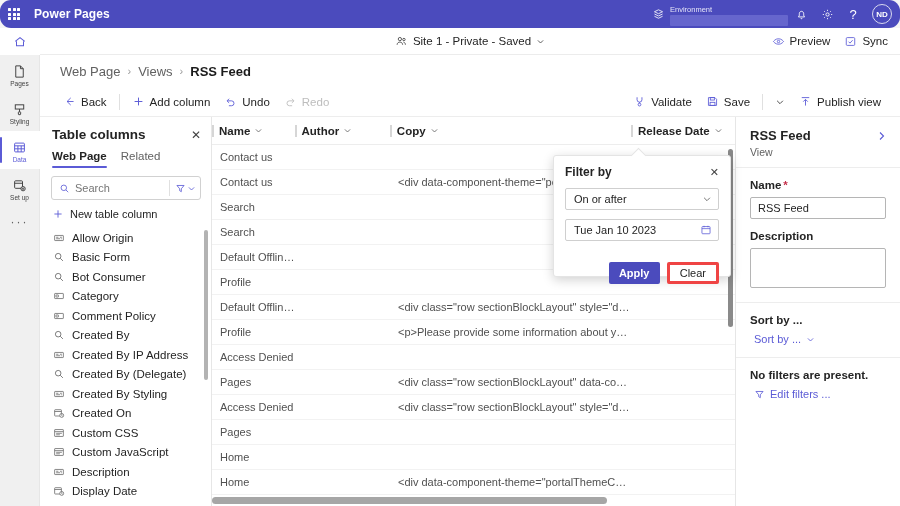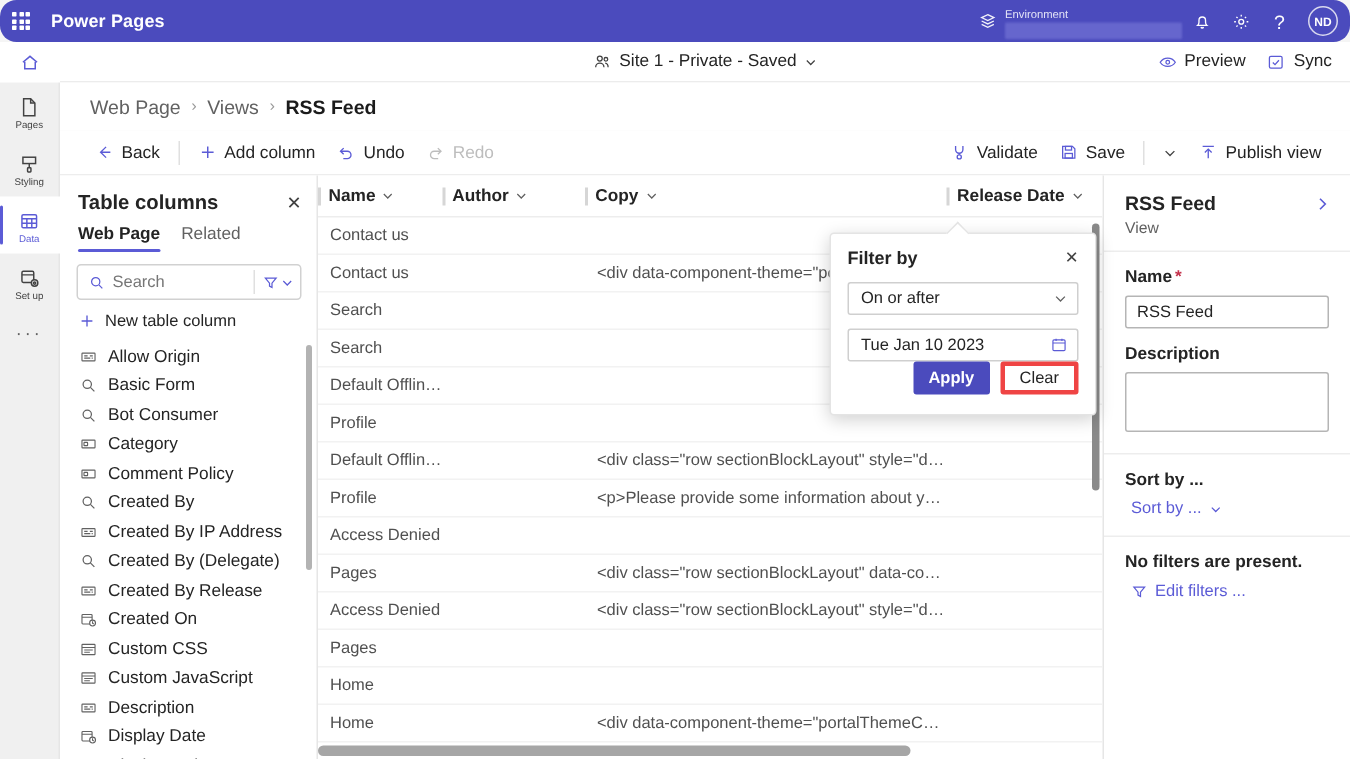--- a/index.html
+++ b/index.html
@@ -221,21 +221,21 @@
   .fp-head { display: flex; align-items: center; }
   .fp-title { font-size: 12px; font-weight: bold; color: #242424; }
   .fp-close { margin-left: auto; cursor: pointer; color: #424242; font-size: 11px; line-height: 1; }
   .fp-field {
     display: flex; align-items: center; height: 22px; margin-top: 9px;
     border: 1px solid #cfcfcf; border-radius: 2px;
     padding: 0 6px 0 8px; font-size: 11px; color: #242424; cursor: pointer;
     background: #ffffff;
   }
   .fp-field .ic { margin-left: auto; color: #616161; display: flex; align-items: center; }
-  .fp-btns { display: flex; gap: 7px; justify-content: flex-end; margin-top: 0; }
+  .fp-btns { display: flex; gap: 7px; justify-content: flex-end; margin-top: 21px; }
   .fp-btn {
     min-width: 51px; height: 22px; border-radius: 2px;
     display: flex; align-items: center; justify-content: center;
     font-size: 11px; cursor: pointer; padding: 0 10px;
   }
   .fp-btn.pri { background: #4b4bbd; color: #ffffff; font-weight: bold; }
   .fp-btn.sec { background: #ffffff; color: #242424; border: 3px solid #ef4444; }
 
   
   .props {
@@ -611,21 +611,21 @@
           </span>
           <span>Created By (Delegate)</span>
         </div>
         <div class="cp-row">
           <span class="ico">
             <svg width="12" height="12" viewBox="0 0 16 16" fill="none" stroke="#616161" stroke-width="1">
               <rect x="2.2" y="4.6" width="11.6" height="6.8" rx=".6"></rect>
               <path d="M4.2 7h3M4.2 9h5.4M9.2 7h2.6M10.8 9h1"></path>
             </svg>
           </span>
-          <span>Created By Release</span>
+          <span>Created By Styling</span>
         </div>
         <div class="cp-row">
           <span class="ico">
             <svg width="12" height="12" viewBox="0 0 16 16" fill="none" stroke="#616161" stroke-width="1">
               <rect x="2.2" y="3.6" width="9" height="8.4" rx=".8"></rect>
               <path d="M2.2 6h9"></path>
               <circle cx="11.6" cy="11.2" r="2.6" fill="#ffffff"></circle>
               <path d="M11.6 9.6v1.7l1.1.7"></path>
             </svg>
           </span>

